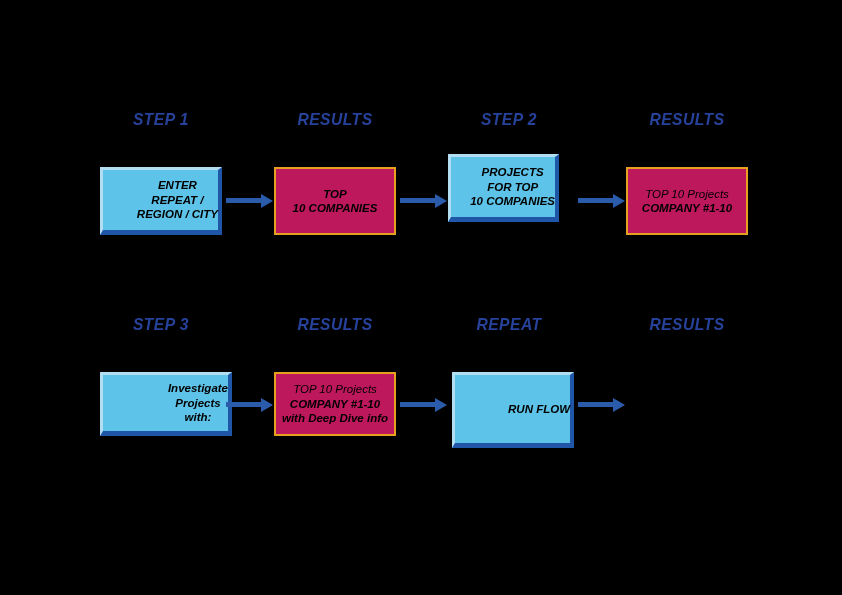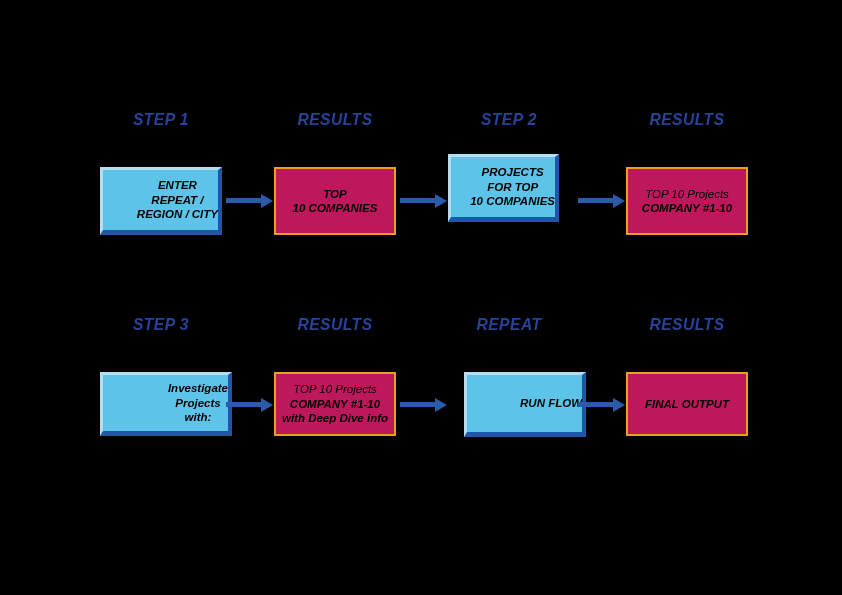--- a/index.html
+++ b/index.html
@@ -155,27 +155,22 @@
   <div class="node orange" style="left:274px; top:372px; width:122px; height:64px;">
     <span>
       <span class="txt r">TOP 10 Projects</span>
       <span class="txt b">COMPANY #1-10</span>
       <span class="txt b">with Deep Dive info</span>
     </span>
   </div>
 
   <div class="arrow" style="left:400px; top:402px; width:36px;"></div>
 
-  <div class="node blue" style="left:464px; top:372px; width:122px; height:65px;padding-left:44px;">
+  <div class="node blue" style="left:452px; top:372px; width:122px; height:76px;padding-left:44px;">
     <span>
       <span class="txt b">RUN FLOW</span>
     </span>
   </div>
 
   <div class="arrow" style="left:578px; top:402px; width:36px;"></div>
 
-  <div class="node orange" style="left:626px; top:372px; width:122px; height:64px;">
-    <span>
-      <span class="txt b">FINAL OUTPUT</span>
-    </span>
-  </div>
 
 </div>
 
 </body></html>

